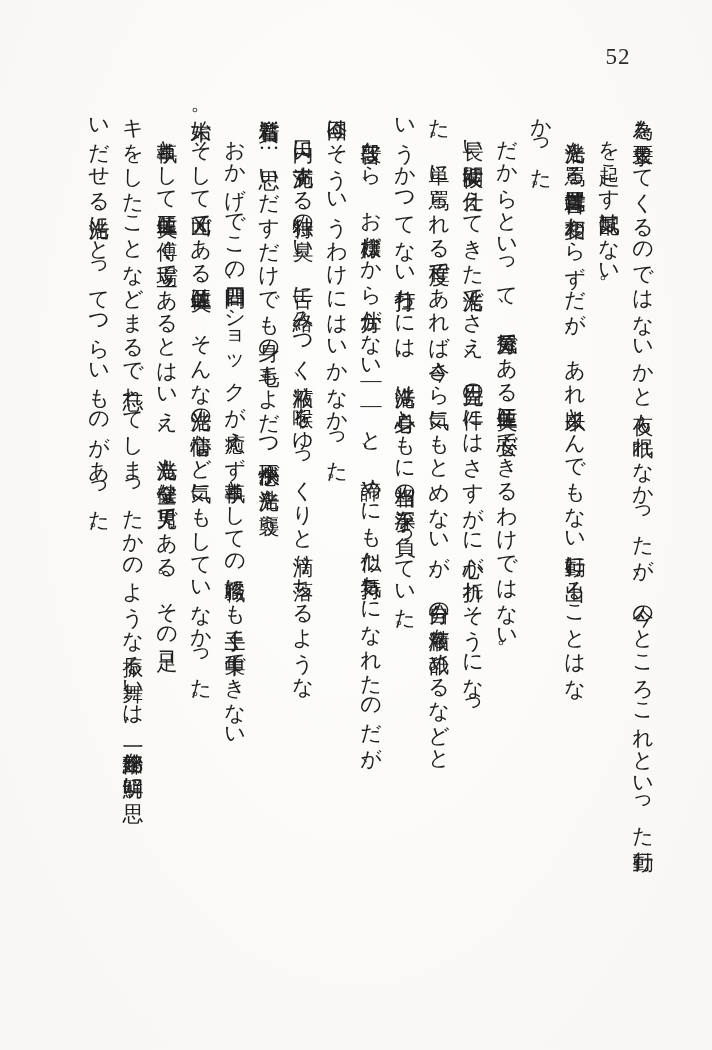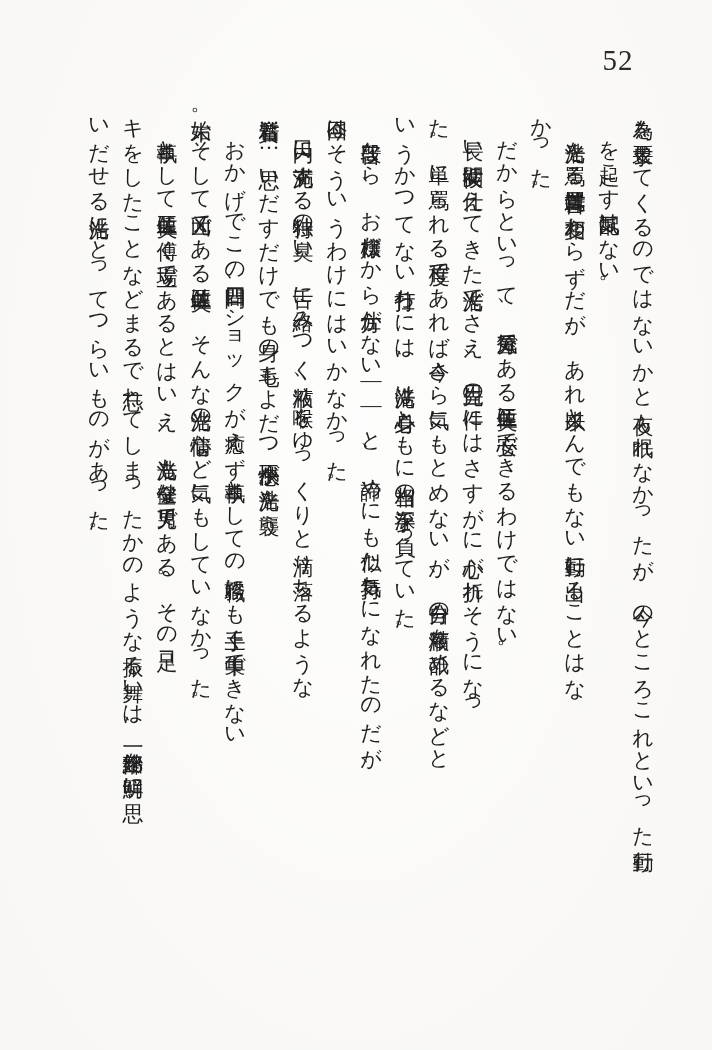--- a/index.html
+++ b/index.html
@@ -25,21 +25,21 @@
     background:
       radial-gradient(ellipse at 50% 40%, rgba(255,255,255,0.6), rgba(0,0,0,0.015) 90%),
       var(--paper);
   }
   .page-number {
     position: absolute;
     top: 44px;
     left: 598px;
     width: 40px;
     text-align: center;
-    font-size: 29px;
+    font-size: 23px;
     color: #2b2b2b;
     letter-spacing: 1px;
   }
   .text-block {
     position: absolute;
     top: 104px;
     left: 80px;
     width: 580px;
     height: 818px;
     writing-mode: vertical-rl;

